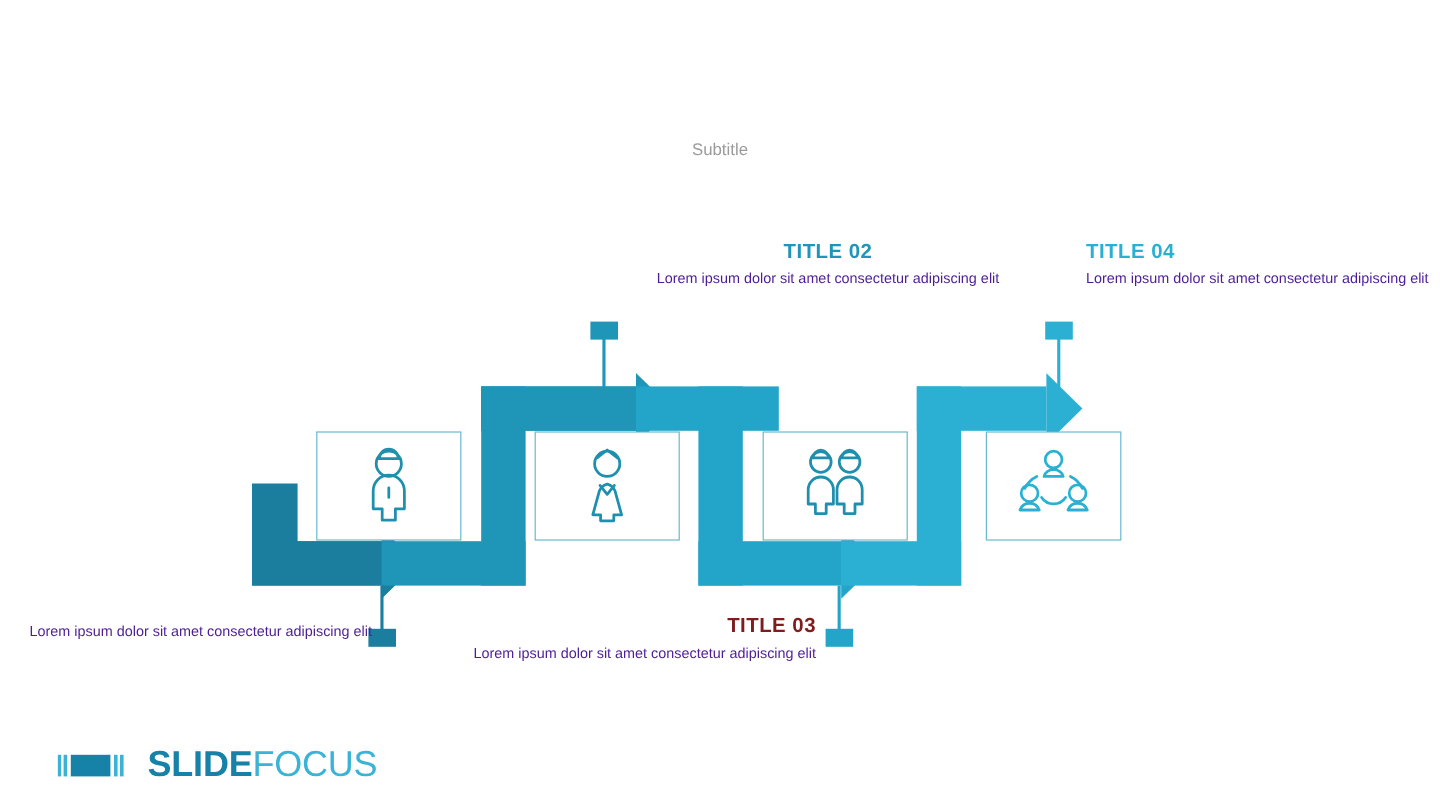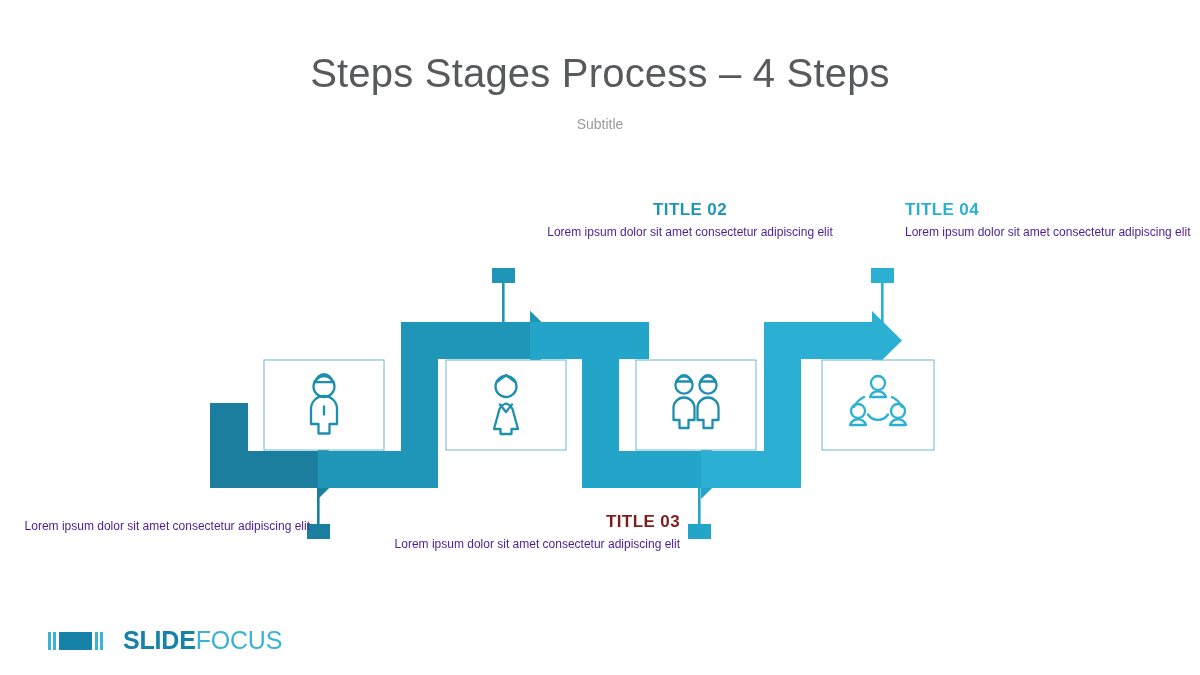--- a/index.html
+++ b/index.html
@@ -84,34 +84,33 @@
   .logo {
     position: absolute;
     left: 48px;
     bottom: 22px;
     display: flex;
     align-items: center;
     gap: 9px;
   }
   .logo-mark { display: block; }
   .logo-word {
-    font-size: 25px;
+    font-size: 30px;
     letter-spacing: -0.2px;
     line-height: 1;
     white-space: nowrap;
   }
   .logo-word .lw-a { font-weight: 700; color: #1682a8; }
   .logo-word .lw-b { font-weight: 400; color: #3bb3d6; }
 </style>
 </head>
 <body>
 
 <div class="slide">
 
-  <div class="slide-title">Steps Stages Process – 4 Steps</div>
   <div class="slide-subtitle">Subtitle</div>
 
   <div class="stage">
     <svg width="1200" height="675" viewBox="0 0 1200 675" xmlns="http://www.w3.org/2000/svg">
 
       <g>
         <path d="M 210 403 L 248 403 L 248 468 L 210 468 Z" fill="#1b7e9e"></path>
         <path d="M 210 451 L 318 451 L 318 440 L 348 469.5 L 318 499 L 318 488 L 210 488 Z" fill="#1b7e9e"></path>
         <rect x="210" y="451" width="108" height="37" fill="#1b7e9e"></rect>
       </g>

